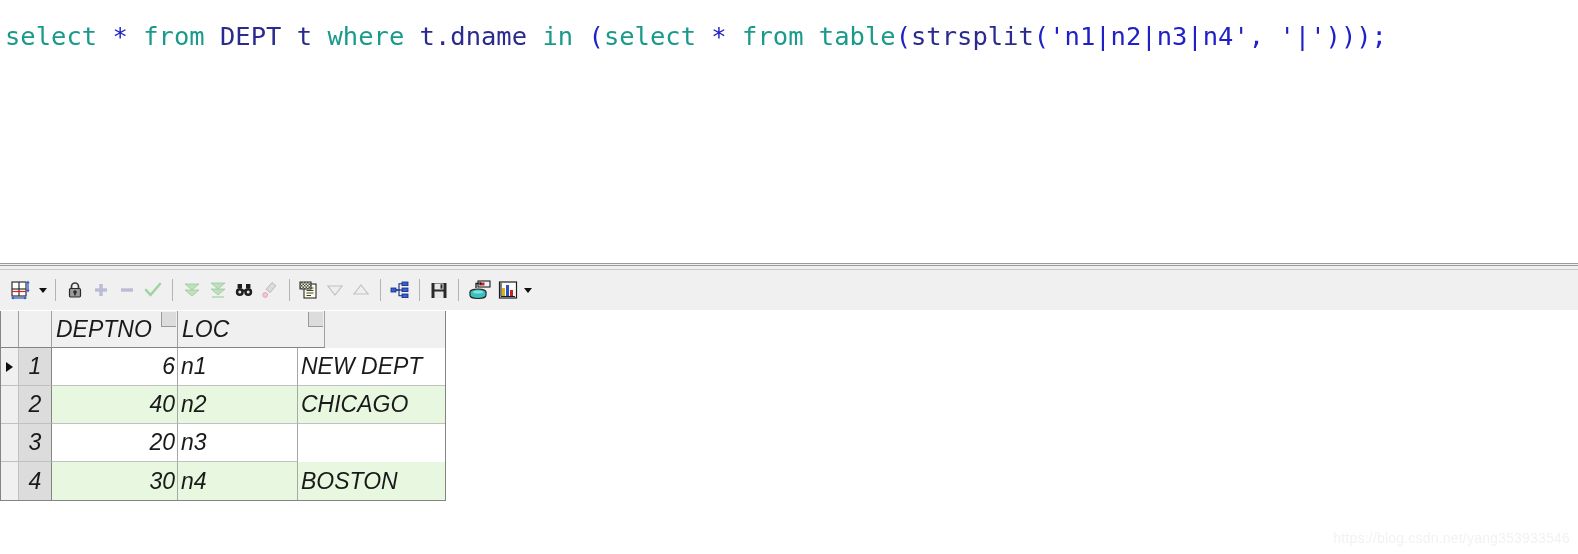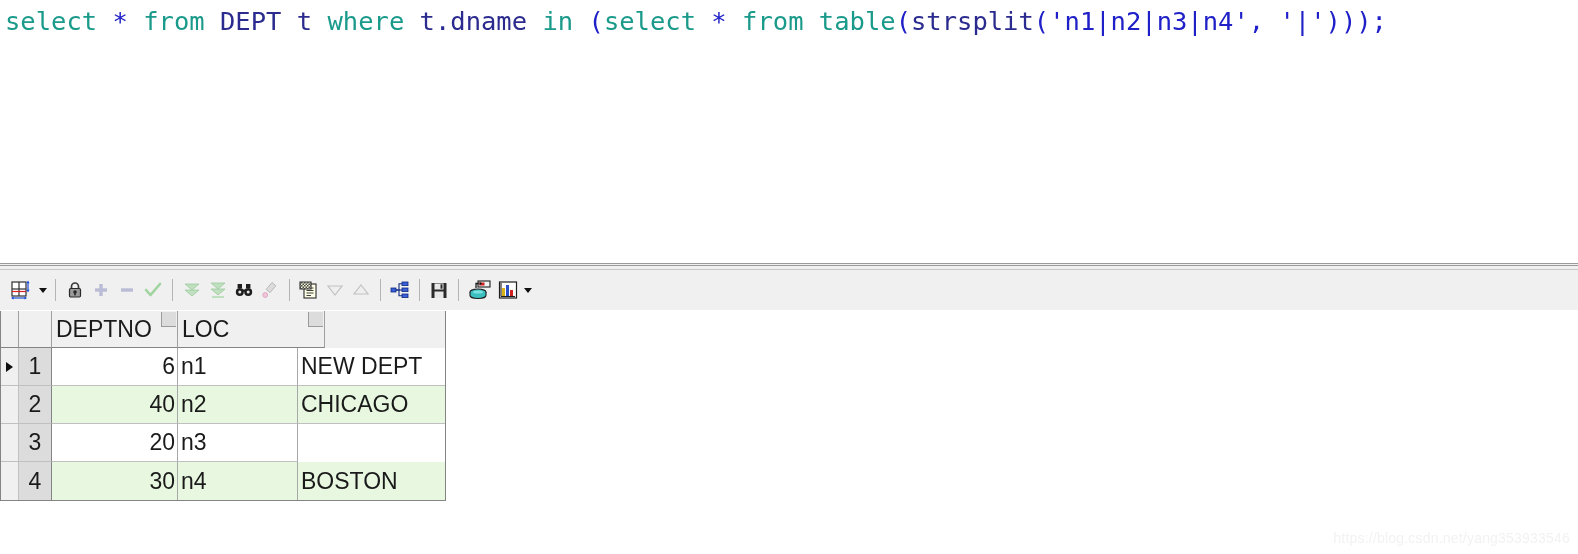--- a/index.html
+++ b/index.html
@@ -11,21 +11,21 @@
     width: 1578px;
     height: 554px;
     position: relative;
     overflow: hidden;
     font-family: "Liberation Sans", sans-serif;
   }
 
   
   #editor-pane {
     position: absolute;
-    left: 0; top: 0;
+    left: 0; top: 15px;
     width: 1578px;
     height: 263px;
     background: #ffffff;
   }
   #sql-line {
     position: absolute;
     left: 5px;
     top: 4px;
     white-space: pre;
     font-family: "DejaVu Sans Mono", "Liberation Mono", monospace;
@@ -107,20 +107,21 @@
     width: 446px;
     border: 1px solid #848484;
     border-top: none;
     box-sizing: border-box;
     background: #ffffff;
   }
   .grid-row {
     display: flex;
     height: 38px;
     box-sizing: border-box;
+    font-style: italic;
   }
   .grid-row.header {
     height: 37px;
     background: #f0f0f0;
   }
   .cell {
     box-sizing: border-box;
     display: flex;
     align-items: center;
     font-size: 23px;

